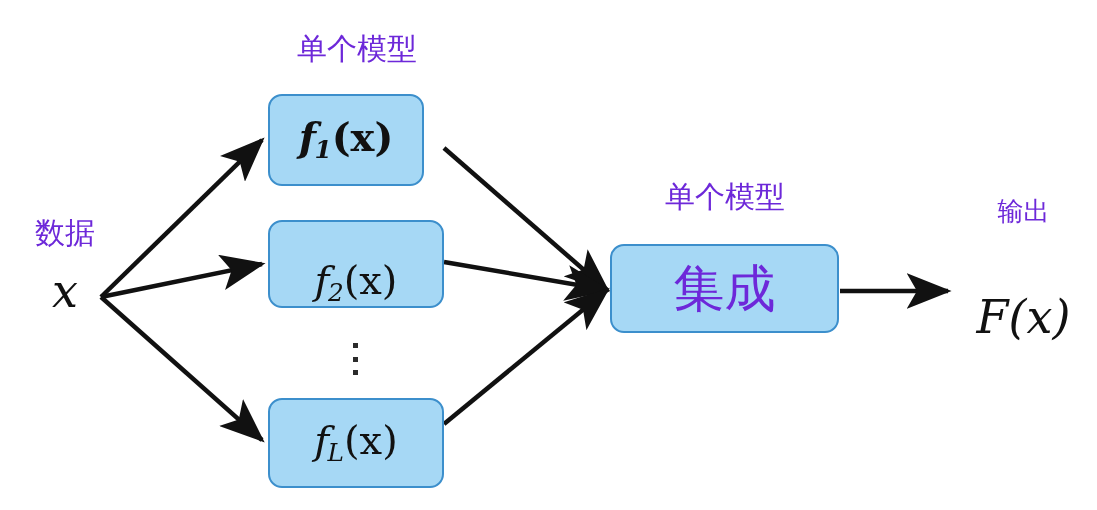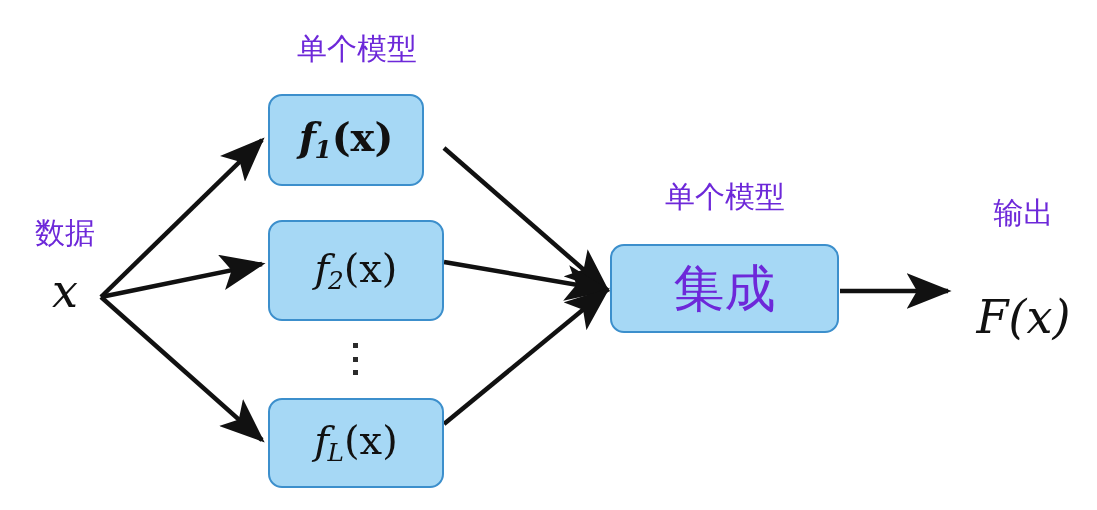--- a/index.html
+++ b/index.html
@@ -118,36 +118,36 @@
 
   <div class="io-label cjk" style="left:0px; top:218px; width:130px; font-size:30px;">数据</div>
   <div class="io-term math" style="left:0px; top:268px; width:130px; font-size:46px;">x</div>
 
   <div class="caption cjk" style="left:257px; top:34px; width:200px; font-size:30px;">单个模型</div>
 
   <div class="node-box" style="left:268px; top:94px; width:156px; height:92px;font-weight:bold;">
     <span class="math box-label"><span>f</span><span class="sub">1</span><span class="paren">(x)</span></span>
   </div>
 
-  <div class="node-box" style="left:268px; top:220px; width:176px; height:101px;">
+  <div class="node-box" style="left:268px; top:220px; width:176px; height:88px;align-items:flex-end;">
     <span class="math box-label"><span>f</span><span class="sub">2</span><span class="paren">(x)</span></span>
   </div>
 
   <div class="ellipsis" style="left:352px; top:343px; width:6px; height:32px;">
     <span></span>
       <span></span>
       <span></span>
   </div>
 
   <div class="node-box" style="left:268px; top:398px; width:176px; height:90px;">
     <span class="math box-label"><span>f</span><span class="sub">L</span><span class="paren">(x)</span></span>
   </div>
 
   <div class="caption cjk" style="left:625px; top:182px; width:200px; font-size:30px;">单个模型</div>
 
   <div class="node-box" style="left:610px; top:244px; width:229px; height:89px;">
     <span class="cjk ensemble-label">集成</span>
   </div>
 
-  <div class="io-label cjk" style="left:950px; top:198px; width:147px; font-size:30px;">输出</div>
+  <div class="io-label cjk" style="left:950px; top:198px; width:147px; font-size:26px;">输出</div>
   <div class="io-term math" style="left:950px; top:262px; width:147px; font-size:46px;margin-top:32px;"><span>F(x)</span></div>
 
 </div>
 
 </body></html>

